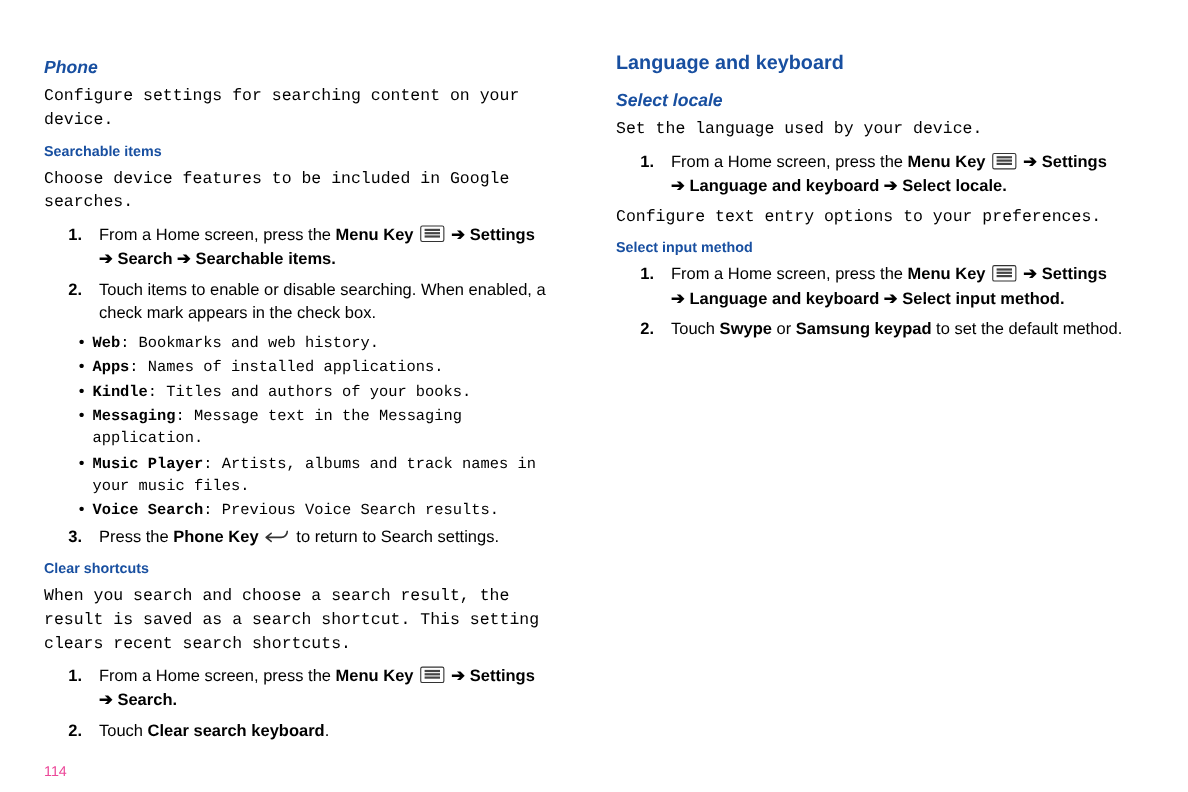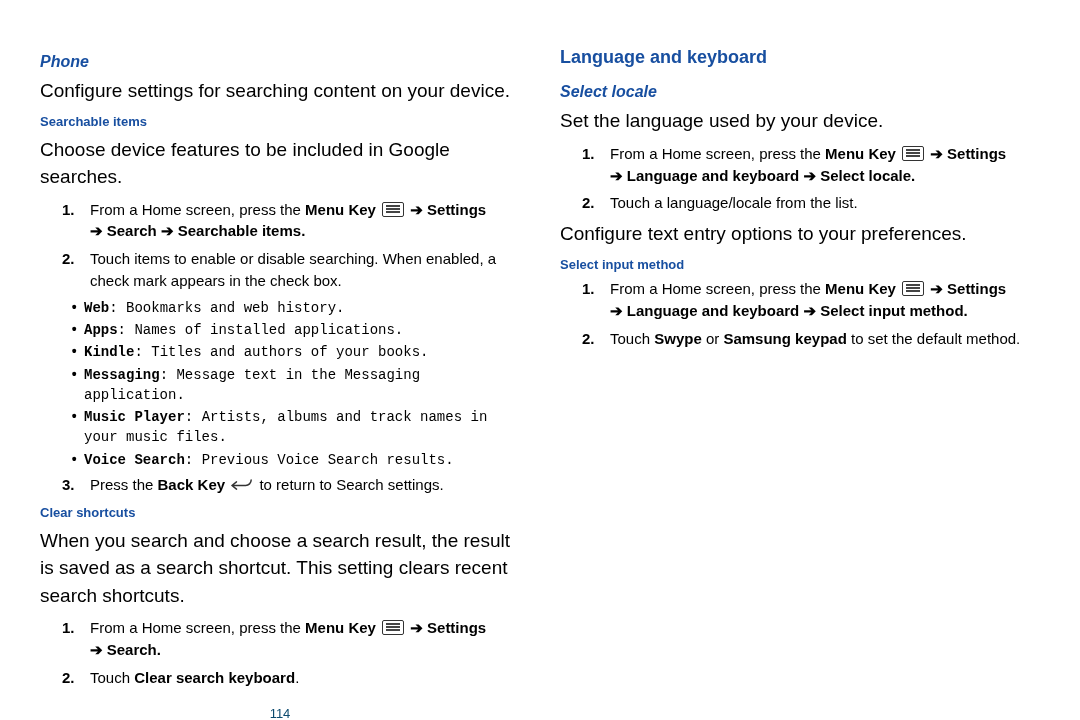--- a/index.html
+++ b/index.html
@@ -37,21 +37,22 @@
     margin: 10px 0 4px 0;
   }
   .h3-blue-small {
     color: #184fa0;
     font-weight: bold;
     font-size: 13px;
     margin: 8px 0 4px 0;
   }
   p {
     margin: 4px 0 8px 0;
-    font-size: 19px;
+    font-size: 15px;
+    font-family: Liberation Mono, monospace;
   }
   ol.steps {
     list-style: none;
     padding: 0;
     margin: 0 0 6px 22px;
   }
   ol.steps > li {
     position: relative;
     padding-left: 28px;
     margin: 4px 0 6px 0;
@@ -110,24 +111,23 @@
     vertical-align: -2px;
     position: relative;
     margin: 0 2px;
   }
   .icon-back svg {
     width: 22px;
     height: 13px;
     display: block;
   }
   .pagenum {
-    color: #0c4a6e;
+    color: #ec4899;
     font-size: 13px;
     margin-top: 16px;
-    text-align: center;
   }
 </style>
 </head>
 <body>
 
 <div class="page">
 
   <div class="col">
     <div class="h2-blue-italic">Phone</div>
     <p>Configure settings for searching content on your device.</p>
@@ -155,21 +155,21 @@
       <li><span class="b">Apps</span><span>: Names of installed applications.</span></li>
       <li><span class="b">Kindle</span><span>: Titles and authors of your books.</span></li>
       <li><span class="b">Messaging</span><span>:  Message text in the Messaging application.</span></li>
       <li><span class="b">Music Player</span><span>: Artists, albums and track names in your music files.</span></li>
       <li><span class="b">Voice Search</span><span>: Previous Voice Search results.</span></li>
     </ul>
 
     <ol class="steps">
       <li data-num="3">
         <span>Press the </span>
-        <span class="b">Back Key</span>
+        <span class="b">Phone Key</span>
         <span class="icon-back">
           <svg viewBox="0 0 24 14">
               <path d="M6 3 L1 7 L6 11 M1 7 H16 A6 6 0 0 0 22 1" fill="none" stroke="#333" stroke-width="1.6" stroke-linecap="round" stroke-linejoin="round"></path>
             </svg>
         </span>
         <span> to return to Search settings.</span>
       </li>
     </ol>
 
     <div class="h3-blue-small">Clear shortcuts</div>
@@ -205,21 +205,20 @@
         <span>From a Home screen, press the </span>
         <span class="b">Menu Key</span>
         <span class="icon-menu"></span>
         <span class="arrow">➔</span>
         <span class="b">Settings</span><br>
         <span class="arrow b">➔</span>
         <span class="b">Language and keyboard</span>
         <span class="arrow b">➔</span>
         <span class="b">Select locale</span><span class="b">.</span>
       </li>
-      <li data-num="2">Touch a language/locale from the list.</li>
     </ol>
 
     <p>Configure text entry options to your preferences.</p>
 
     <div class="h3-blue-small">Select input method</div>
 
     <ol class="steps">
       <li data-num="1">
         <span>From a Home screen, press the </span>
         <span class="b">Menu Key</span>

